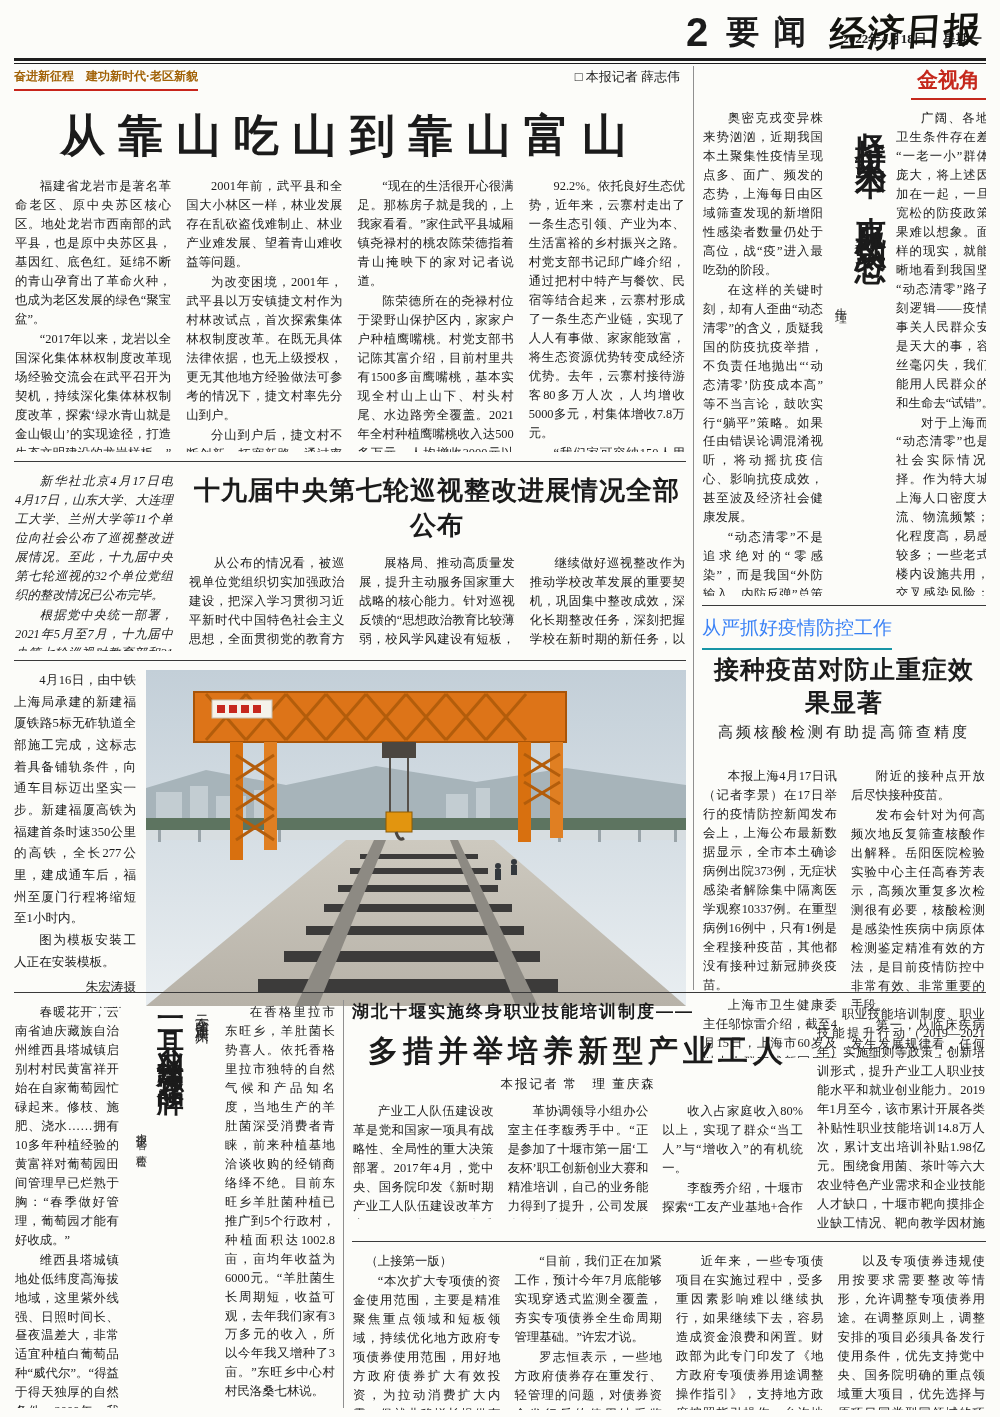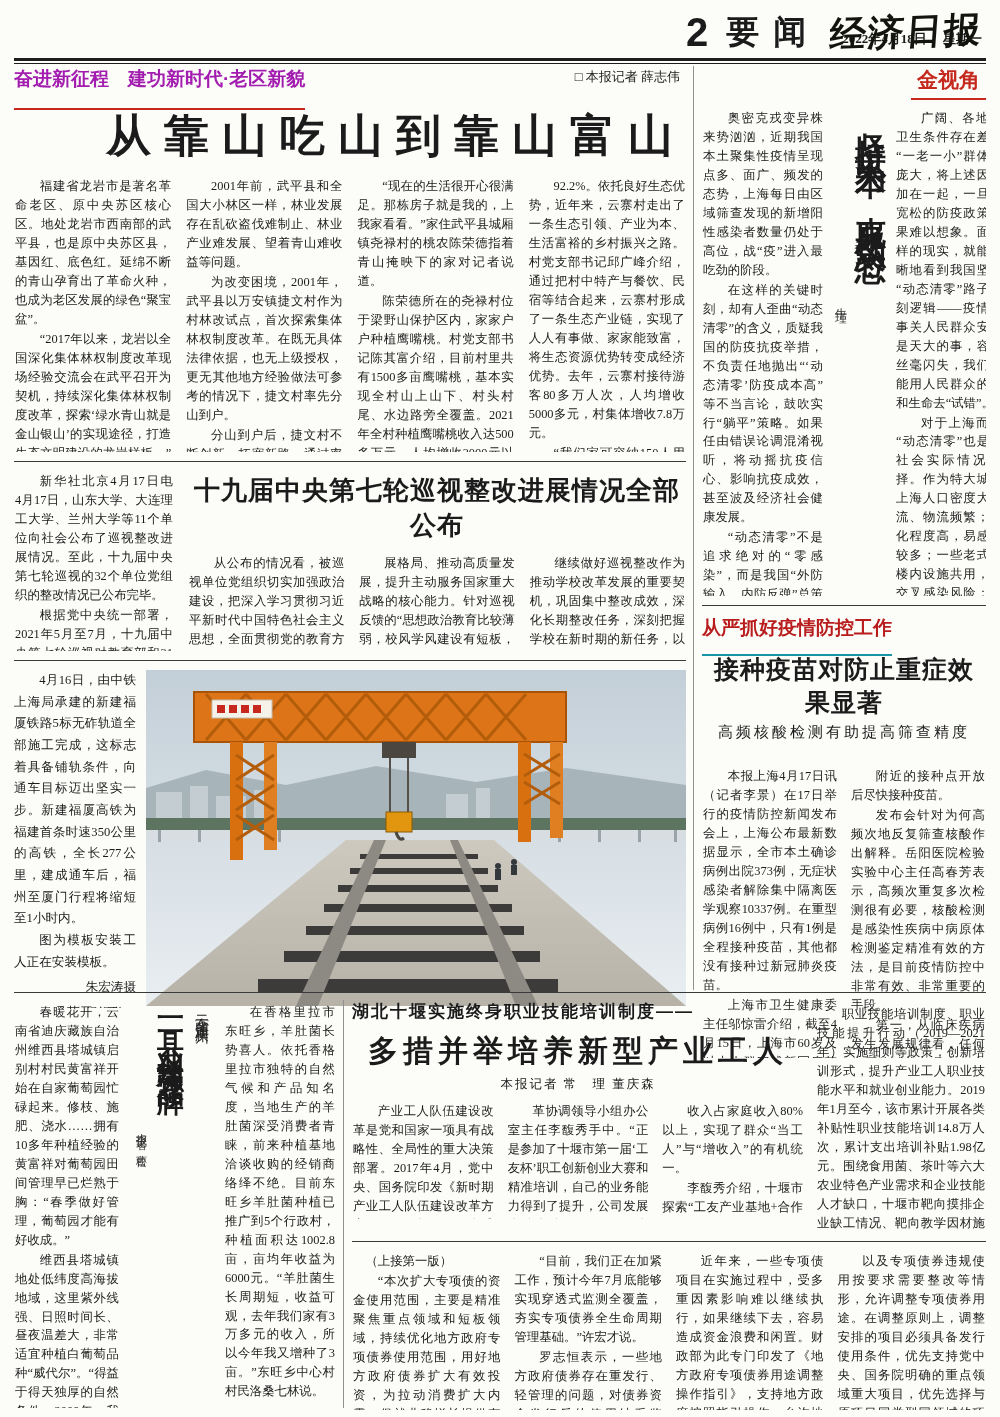--- a/index.html
+++ b/index.html
@@ -18,29 +18,29 @@
   .bodytext{font-size:12.4px;line-height:1.53;text-align:justify;}
   .bodytext p{margin:1px;text-indent:2em;}
   .cols{display:flex;gap:13px;overflow:hidden;}
   .col{flex:1;min-width:0;}
   .hrule{border-top:1px solid #3a3a3a;margin:9px 0;}
   .vrule{position:absolute;width:1px;background:#909090;}
   .vert{writing-mode:vertical-rl;text-orientation:upright;}
   
   .sec-left{position:absolute;left:14px;top:66px;width:672px;}
   .kicker-row{position:relative;height:28px;}
-  .kicker-text{font-family:"Liberation Sans",sans-serif;font-weight:900;font-size:19px;color:#a21caf;
-               border-bottom:2px solid #c8251c;padding-bottom:16px;display:inline-block;}
+  .kicker-text{font-family:"Liberation Sans",sans-serif;font-weight:900;font-size:12px;color:#a16207;
+               border-bottom:2px solid #c8251c;padding-bottom:4px;display:inline-block;}
   .lead-byline{position:absolute;right:6px;top:2px;font-size:13px;color:#222;}
   .lead-headline{font-family:Liberation Mono, monospace;font-weight:900;font-size:45px;letter-spacing:13px;
-                 text-align:right;margin:12px 0 10px;}
+                 text-align:center;margin:12px 0 10px;}
   .lead-cols{height:276px;margin-top:6px;}
   
   .insp{display:flex;gap:14px;height:180px;overflow:hidden;}
-  .insp-brief{width:160px;flex:none;}
+  .insp-brief{width:160px;flex:none;font-style:italic;}
   .insp-right{flex:1;min-width:0;}
   .insp-headline{font-family:"Liberation Sans",sans-serif;font-weight:900;font-size:26px;letter-spacing:1px;
                  text-align:center;margin:2px 0 10px;}
   .insp-cols{height:128px;}
   
   .photo-block{display:flex;gap:10px;height:338px;overflow:hidden;}
   .photo-caption{width:122px;flex:none;font-size:12.6px;line-height:1.72;text-align:justify;}
   .photo-caption p{margin:0;text-indent:2em;}
   .photo-caption .credit{text-align:right;text-indent:0;margin-top:4px;}
   .photo-frame{flex:1;min-width:0;}
@@ -49,22 +49,22 @@
   .gv-labelwrap{text-align:right;height:36px;}
   .gv-label{font-family:"Liberation Sans",sans-serif;font-weight:900;font-size:21px;color:#c5281c;
             border-bottom:2px solid #c5281c;padding:0 6px 4px;display:inline-block;}
   .gv-body{display:flex;gap:8px;height:488px;overflow:hidden;margin-top:6px;}
   .gv-col{width:122px;flex:none;}
   .gv-center{flex:1;display:flex;justify-content:center;}
   .gv-title{font-family:"Liberation Sans",sans-serif;font-weight:900;font-size:31px;line-height:1.1;letter-spacing:7px;}
   .gv-author{font-size:12px;letter-spacing:4px;margin-top:190px;margin-right:4px;color:#333;}
   .covid-section{margin-top:8px;}
   .covid-tagwrap{height:30px;}
-  .covid-tag{font-family:"Liberation Sans",sans-serif;font-weight:700;font-size:19px;color:#b91c1c;
-             border-bottom:2px solid #1795a6;padding-bottom:13px;display:inline-block;}
+  .covid-tag{font-family:"Liberation Sans",sans-serif;font-weight:400;font-size:19px;color:#3b82f6;
+             border-bottom:2px solid #1795a6;padding-bottom:7px;display:inline-block;}
   .covid-headline{font-family:"Liberation Sans",sans-serif;font-weight:900;font-size:25px;letter-spacing:1px;text-align:center;margin:8px 0 4px;}
   .covid-subhead{font-size:15px;letter-spacing:3px;text-align:center;margin-bottom:24px;}
   .covid-cols{height:292px;gap:12px;}
   
   .rule-bottom{position:absolute;left:14px;top:992px;width:972px;border-top:1px solid #3a3a3a;}
   .vrule-main{left:693px;top:66px;height:924px;}
   .vrule-bottom{left:343px;top:1000px;height:408px;}
   .sec-bl{position:absolute;left:14px;top:1002px;width:322px;height:406px;display:flex;gap:8px;overflow:hidden;}
   .bl-col{width:106px;flex:none;}
   .bl-col2{flex:1;min-width:0;}

